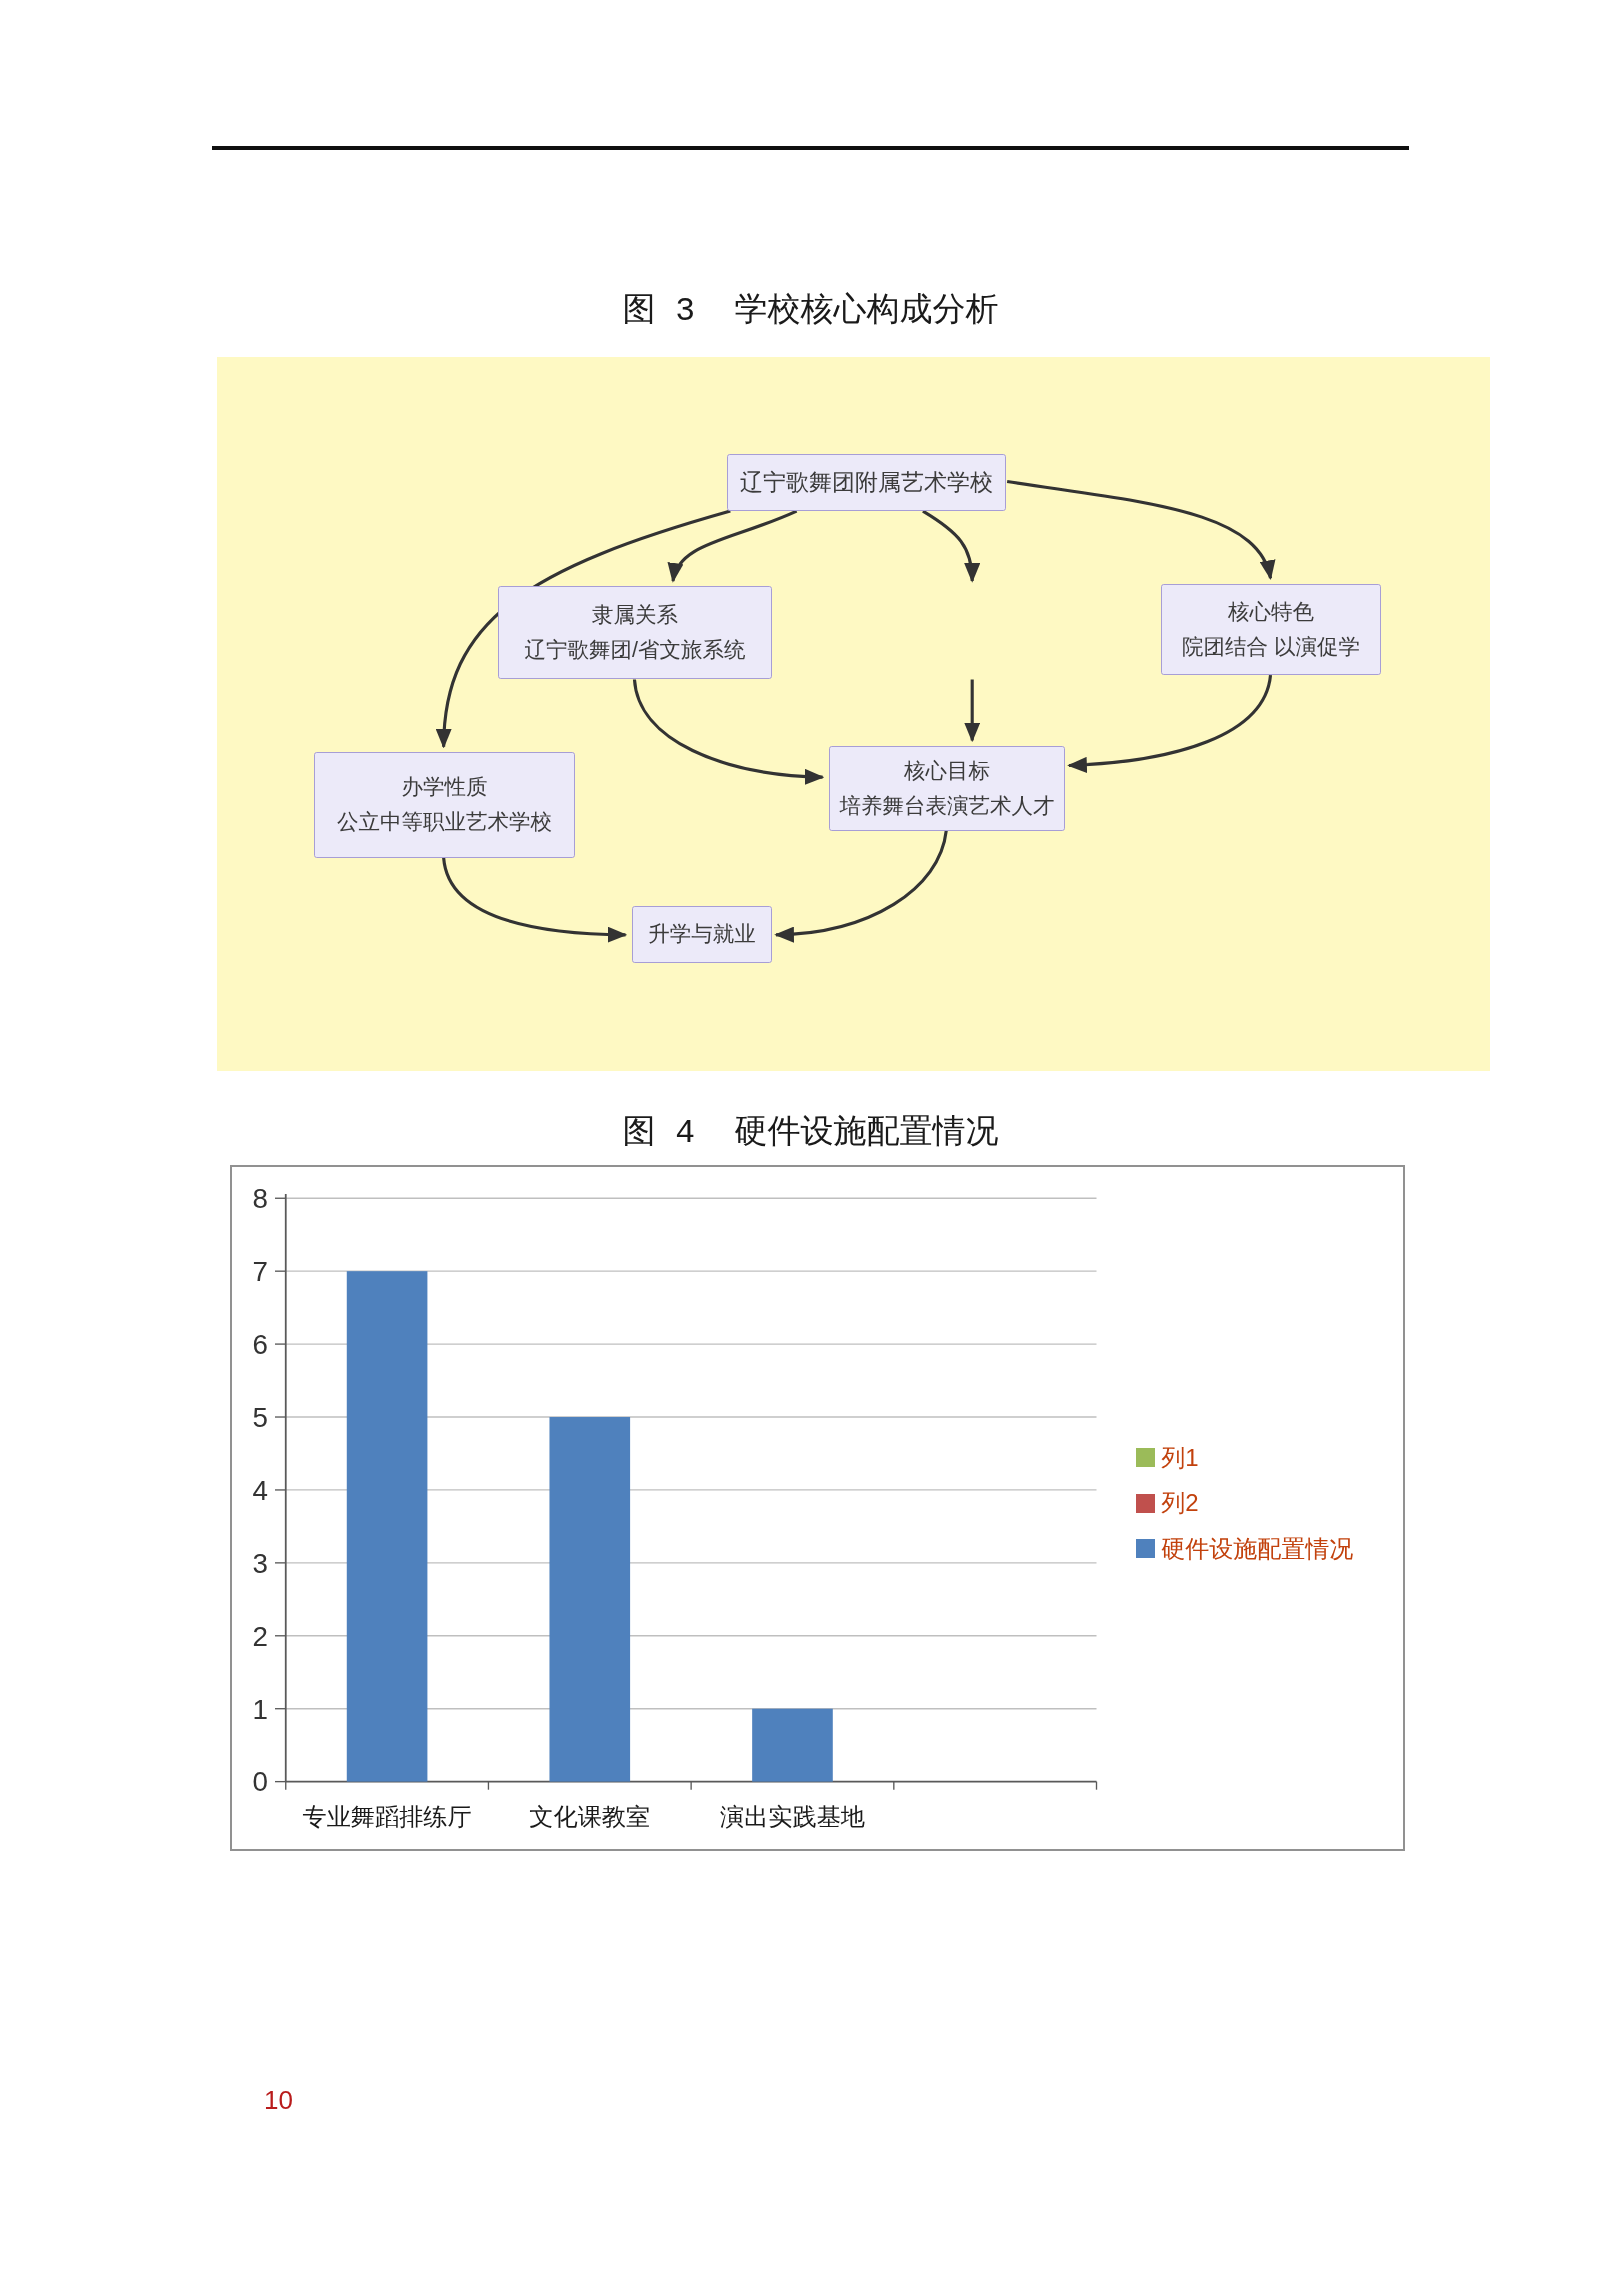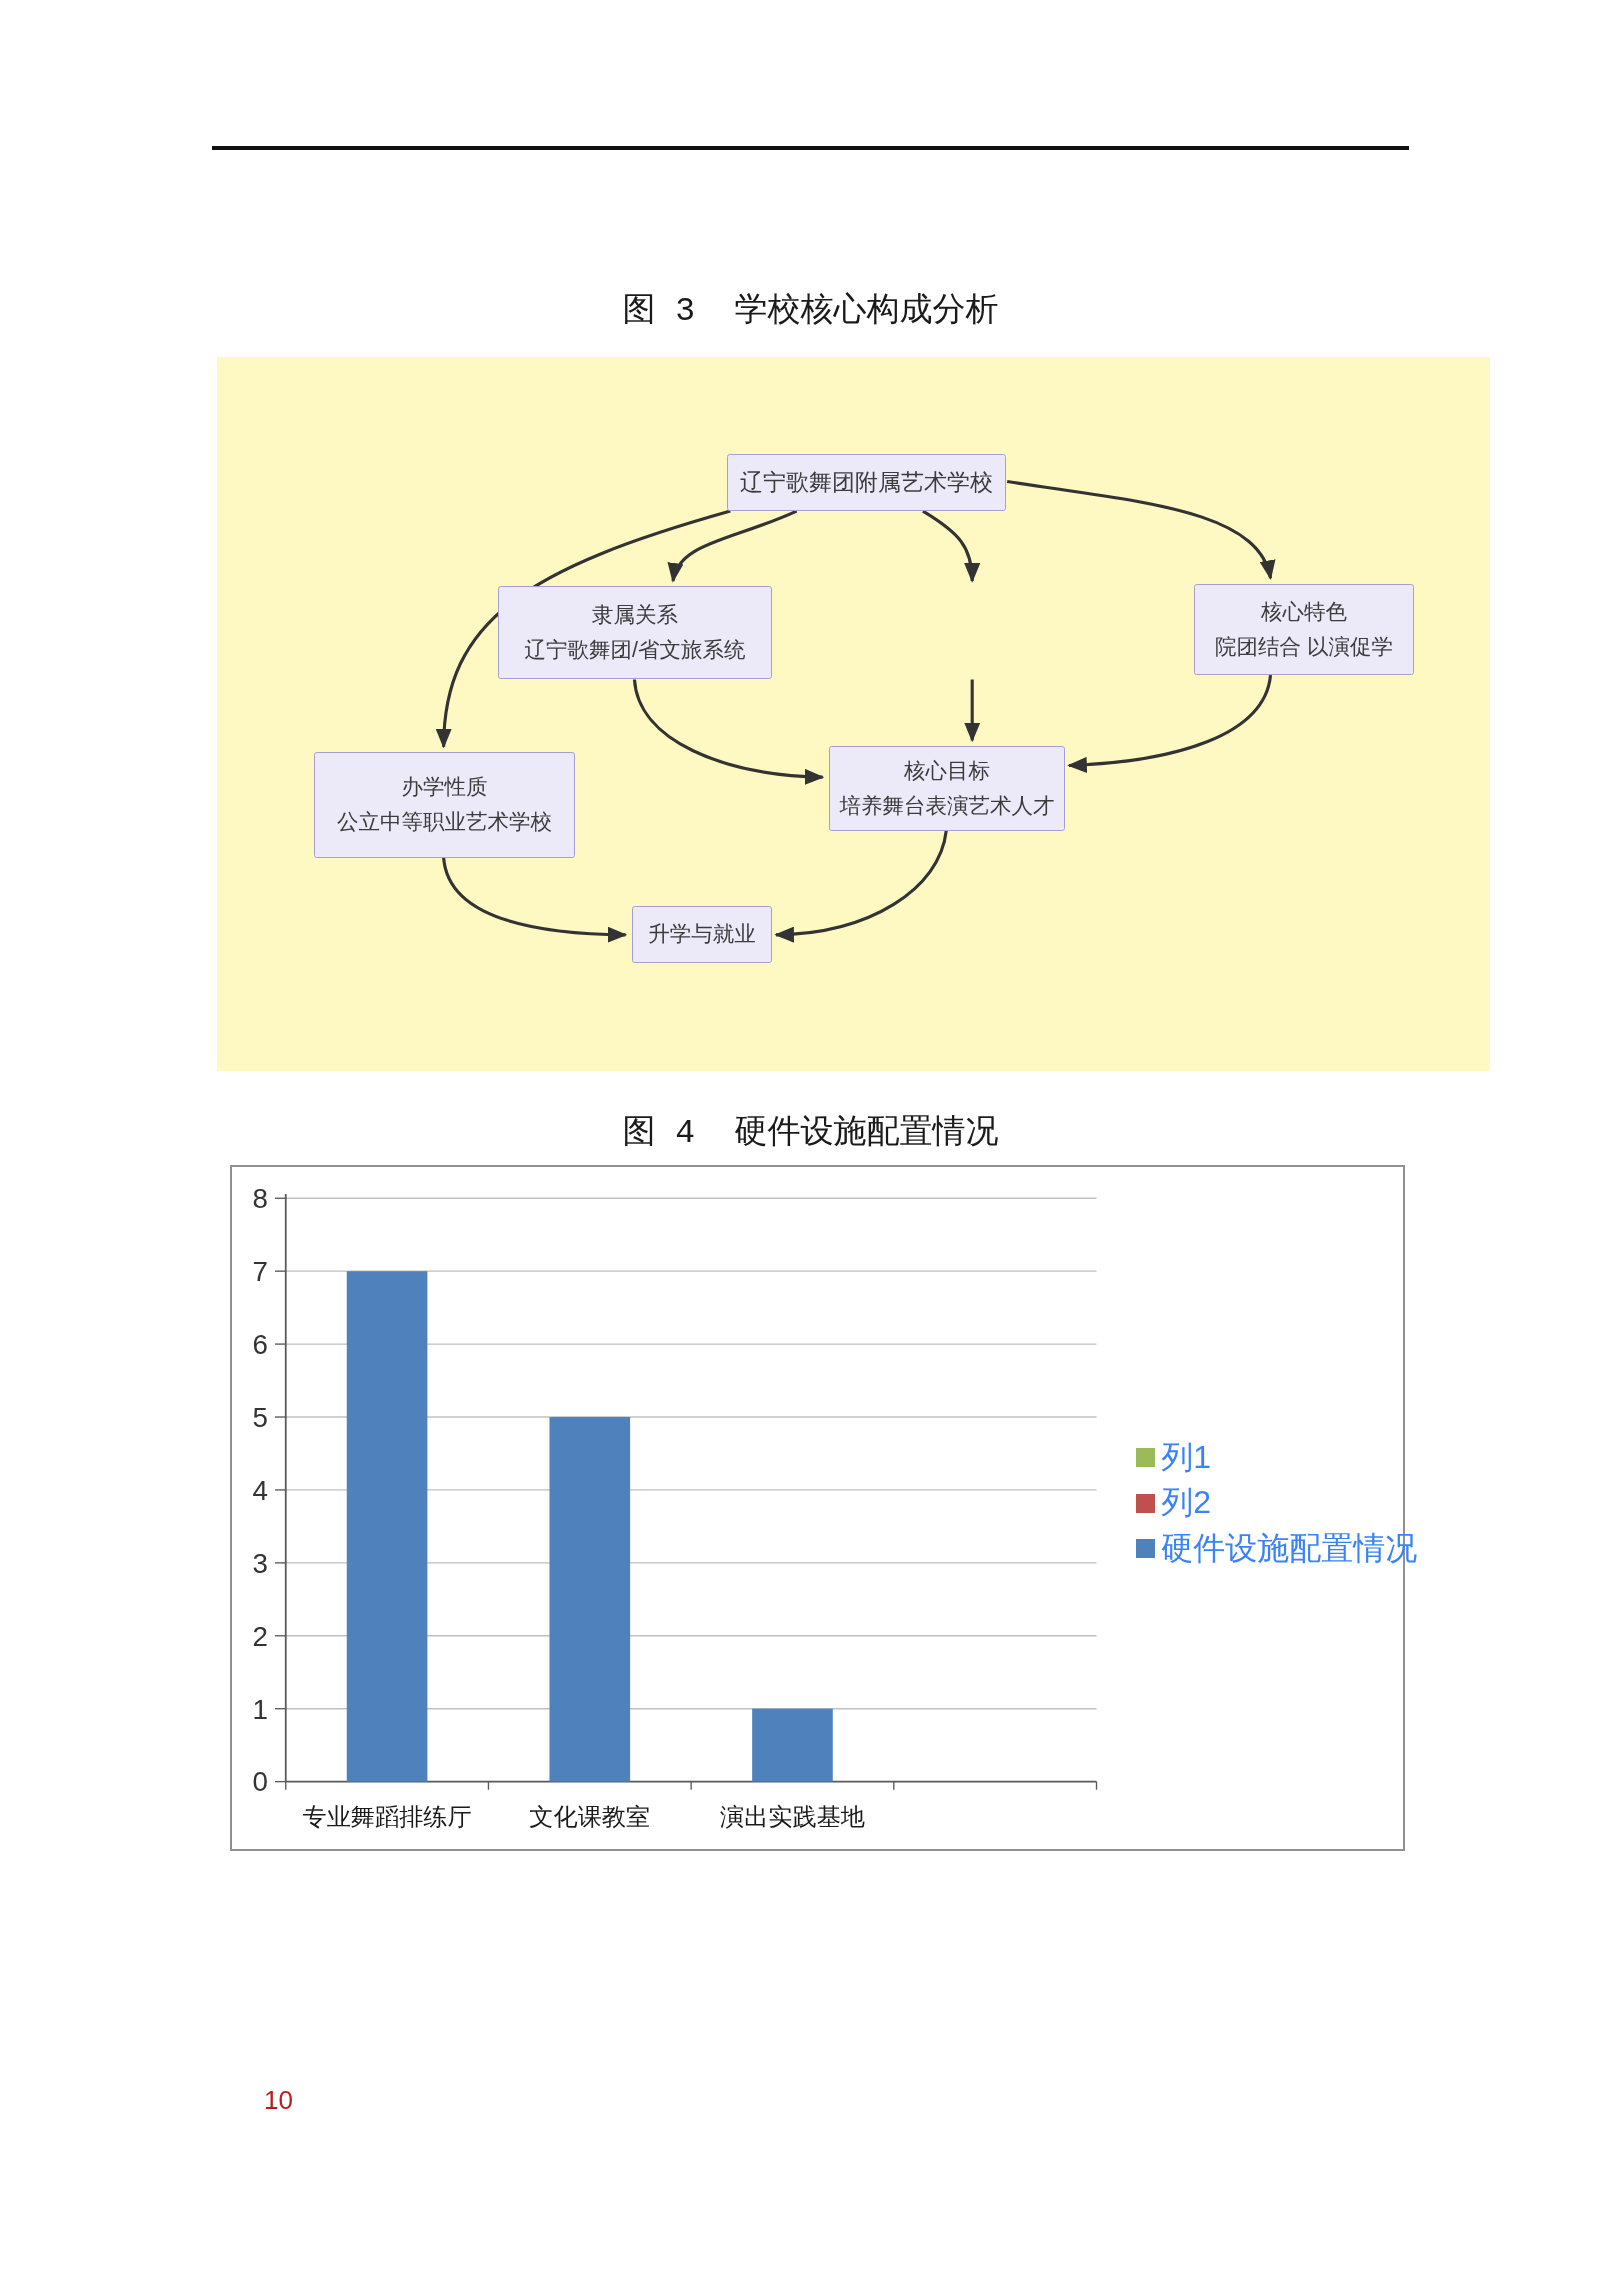--- a/index.html
+++ b/index.html
@@ -36,21 +36,21 @@
   .chart-frame{
     position:absolute;left:230px;top:1165px;width:1175px;height:686px;
     box-sizing:border-box;border:2.7px solid #919191;background:#fff;
   }
   #chart-svg{position:absolute;left:0;top:0;width:1170px;height:681px;}
   .legend{
     position:absolute;left:904px;top:276px;display:flex;flex-direction:column;gap:16px;
   }
   .legend-item{display:flex;align-items:center;height:29.6px;white-space:nowrap;}
   .legend-swatch{width:19px;height:19px;display:inline-block;margin-right:6.3px;background:#999;}
-  .legend-label{font-size:32px;color:#3b82f6;}
+  .legend-label{font-size:24px;color:#c2410c;}
 
   .page-number{
     position:absolute;left:264px;top:2085px;font-size:26px;color:#b91c1c;
   }
 </style>
 </head>
 <body>
 
 <div class="page">
 
@@ -81,21 +81,21 @@
     <div class="dnode" style="left:510px;top:97px;width:279px;height:57px;font-size:23px;">
       <span>辽宁歌舞团附属艺术学校</span>
     </div>
 
     <div class="dnode" style="left:281px;top:229px;width:274px;height:93px;">
       <span>隶属关系</span>
       <span>辽宁歌舞团/省文旅系统</span>
     </div>
 
 
-    <div class="dnode" style="left:944px;top:227px;width:220px;height:91px;margin-left:33px;">
+    <div class="dnode" style="left:944px;top:227px;width:220px;height:91px;">
       <span>核心特色</span>
       <span>院团结合 以演促学</span>
     </div>
 
     <div class="dnode" style="left:97px;top:395px;width:261px;height:106px;">
       <span>办学性质</span>
       <span>公立中等职业艺术学校</span>
     </div>
 
     <div class="dnode" style="left:612px;top:389px;width:236px;height:85px;">

